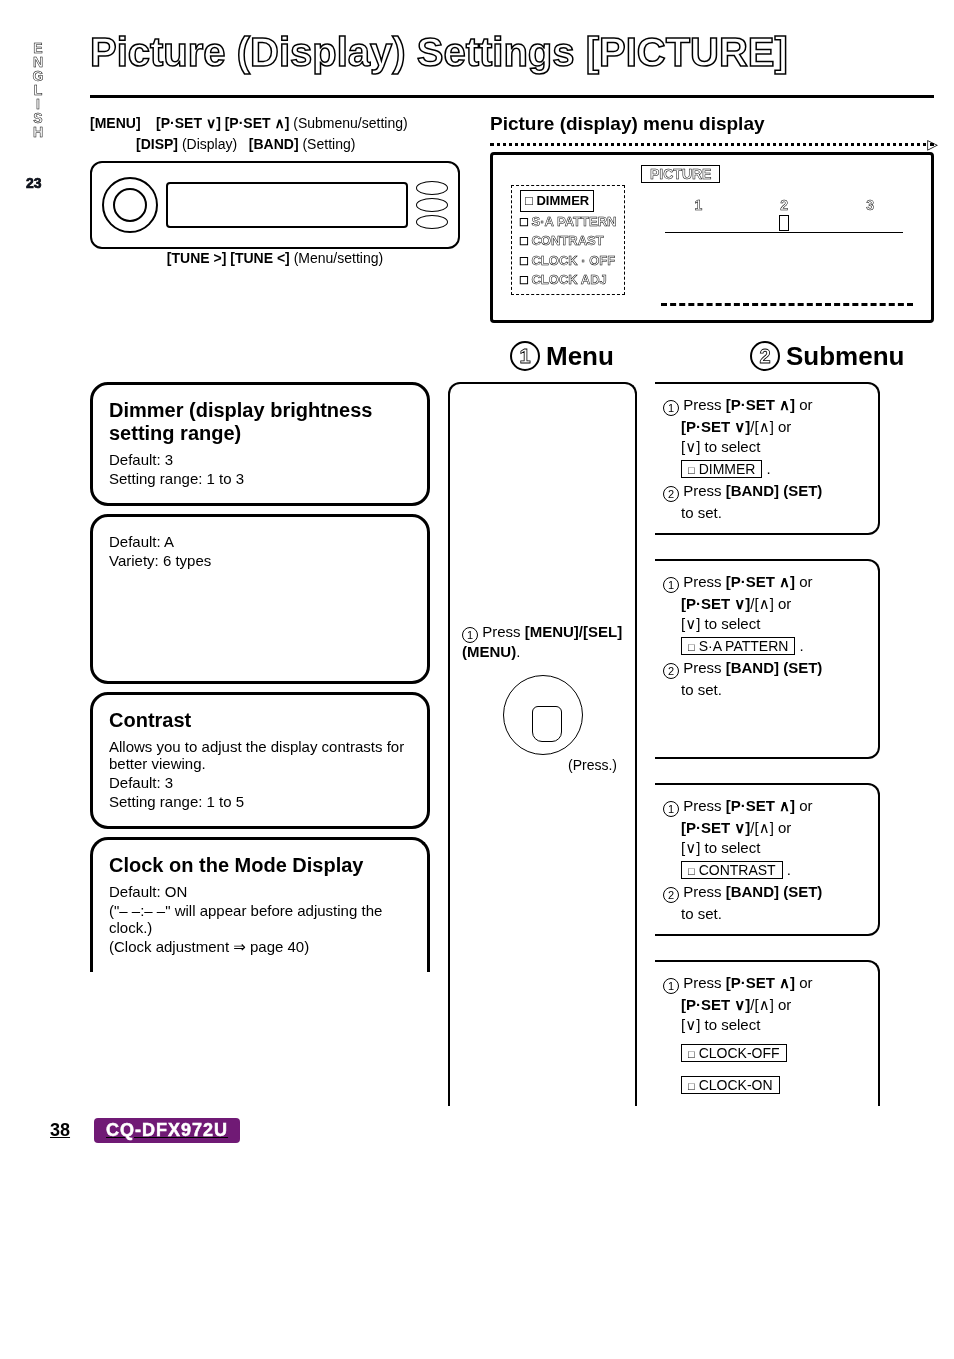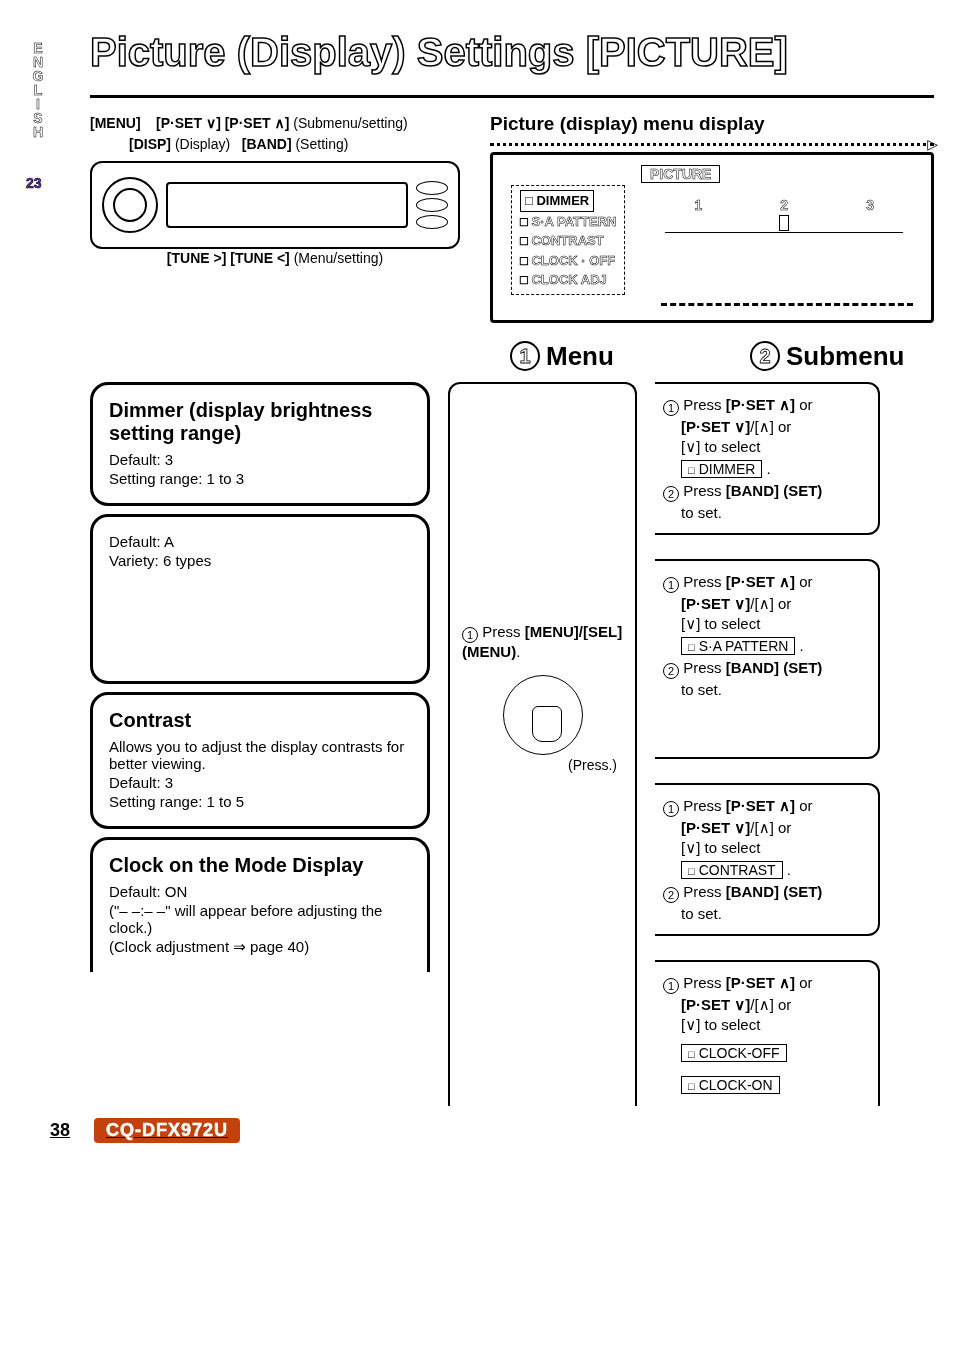--- a/index.html
+++ b/index.html
@@ -23,21 +23,21 @@
     -webkit-text-stroke: 0.5px #000;
     color: #fff;
   }
   .page-badge {
     position: absolute;
     top: 175px;
     left: 26px;
     font-weight: bold;
     font-size: 14px;
     -webkit-text-stroke: 0.6px #000;
-    color: #6d28d9;
+    color: #0f172a;
   }
   .page-title {
     font-size: 40px;
     font-weight: bold;
     margin: 10px 0 20px 70px;
     -webkit-text-stroke: 1.5px #000;
     color: #fff;
     letter-spacing: 0px;
   }
   .hr-top {
@@ -188,21 +188,21 @@
     border: 1.5px solid #000; border-radius: 6px 6px 10px 10px;
   }
   .press-lab { font-size:14px; text-align:right; margin-right: 6px;}
   .page-footer {
     margin-top: 12px;
     font-size: 18px;
     font-weight: bold;
     display:flex; align-items:center; gap: 24px; text-decoration: underline;
   }
   .model-badge {
-    background:#c2410c; color:#fff;
+    background:#701a75; color:#fff;
     -webkit-text-stroke: 0.5px #fff;
     padding: 2px 12px;
     border-radius: 4px;
     font-size: 18px;
     font-weight:bold;
     letter-spacing: 1px;
   }
   .indent { margin-left: 48px; }
 </style>
 </head>
@@ -214,21 +214,21 @@
 <div class="page-title">Picture (Display) Settings [PICTURE]</div>
 <div class="hr-top"></div>
 
 <div class="top-row">
   <div class="left-top">
     <div class="callouts">
       <b>[MENU]</b>&nbsp;&nbsp;&nbsp;
       <b>[P·SET ∨] [P·SET ∧]</b>
       <span>(Submenu/setting)</span>
     </div>
-    <div class="callouts" style="margin-left:27px;padding-left:12px;">
+    <div class="callouts" style="margin-left:34px;padding-left:12px;">
       <b>[DISP]</b>
       <span>(Display)</span>&nbsp;&nbsp;
       <b>[BAND]</b>
       <span>(Setting)</span>
     </div>
     <div class="radio-illus">
       <div class="dial">
           <div class="dial-inner"></div>
         </div>
       <div class="screen-rect"></div>

